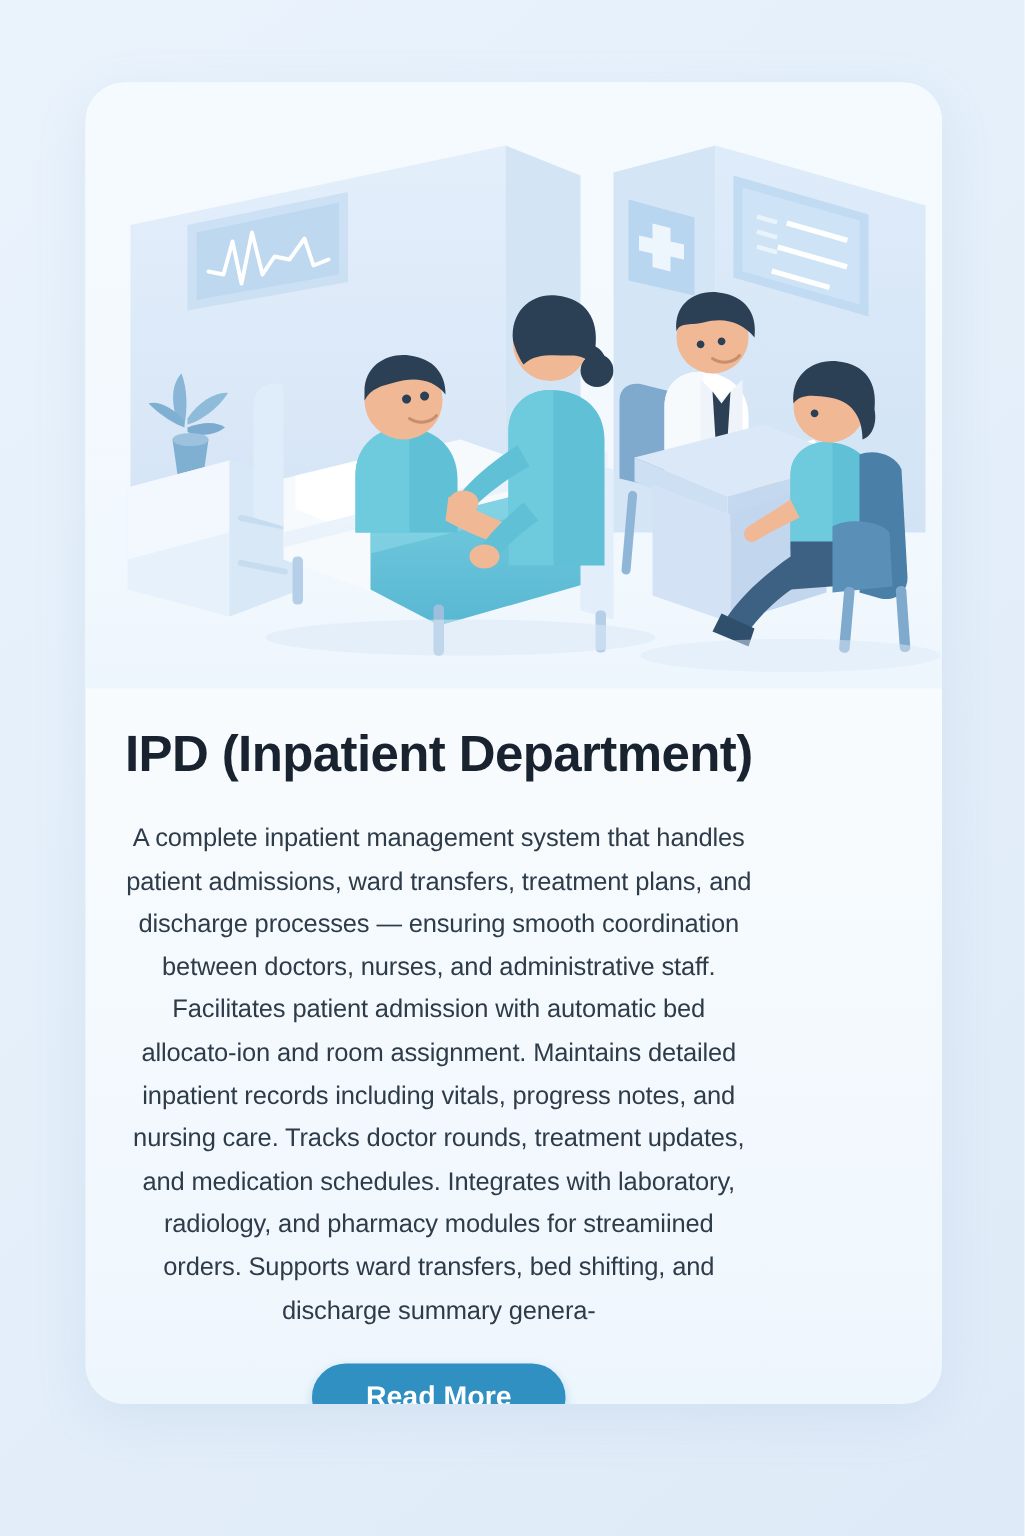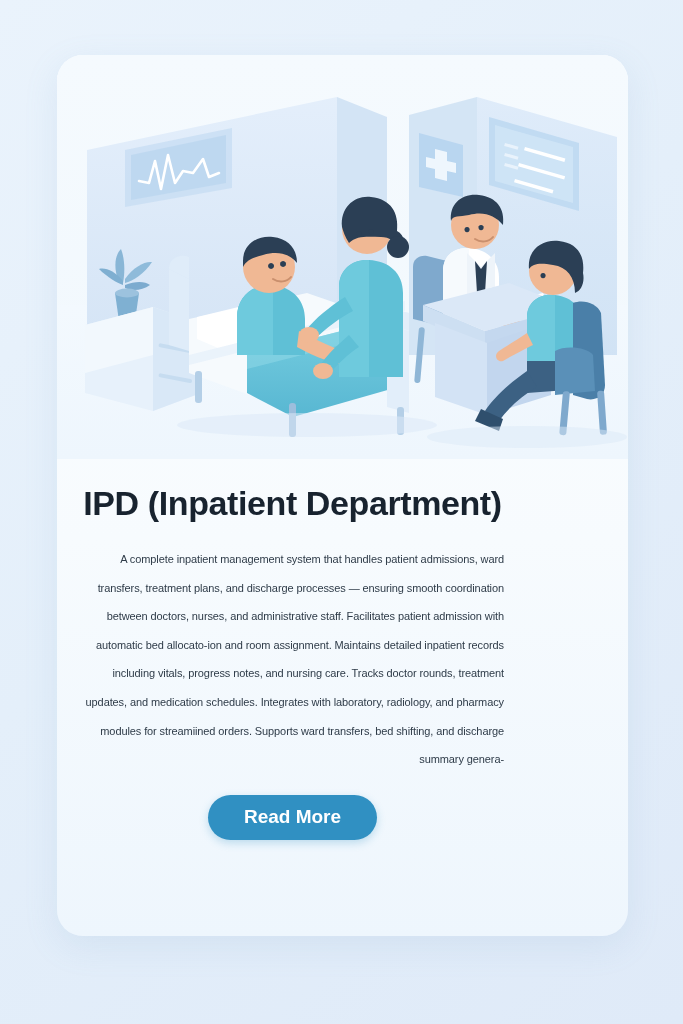--- a/index.html
+++ b/index.html
@@ -55,26 +55,25 @@
     font-weight: bold;
     color: #18232f;
     letter-spacing: -0.4px;
     line-height: 1.15;
     margin-top: 25px;
     white-space: nowrap;
   }
 
   .desc {
     margin-top: 22px;
-    font-size: 11px;
+    font-size: 17px;
     line-height: 28.6px;
     color: #2e3b48;
     padding: 0 10px;
     letter-spacing: -0.1px;
-    text-align: right;
   }
 
   .btn-wrap {
     margin-top: 21px;
     display: flex;
     justify-content: center;
   }
 
   .read-more {
     display: inline-flex;

